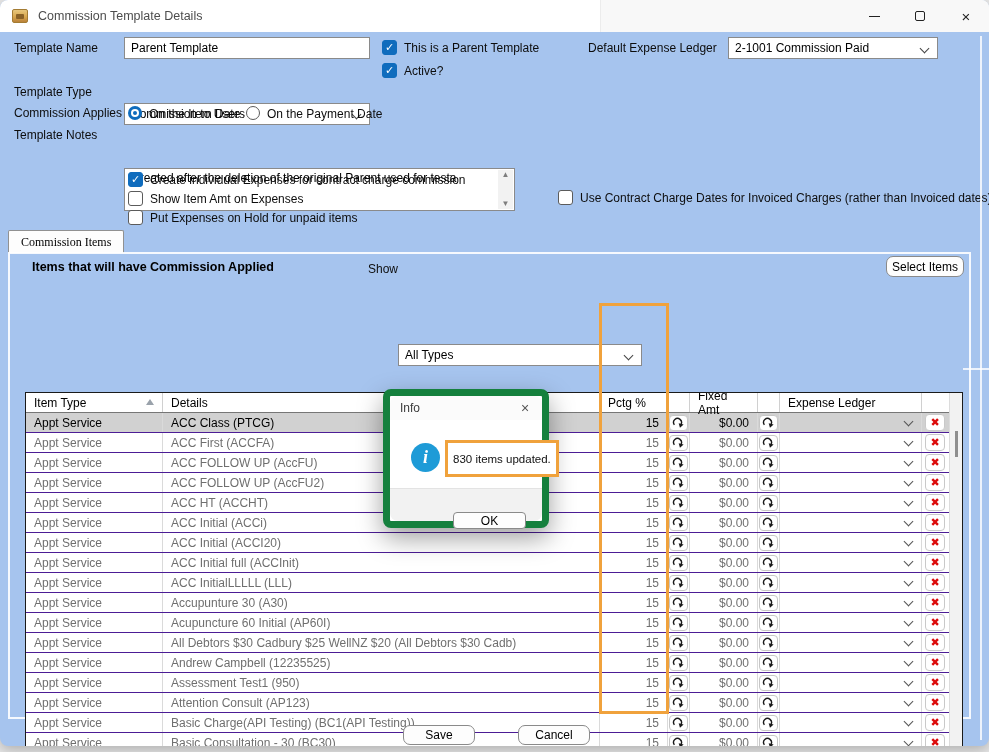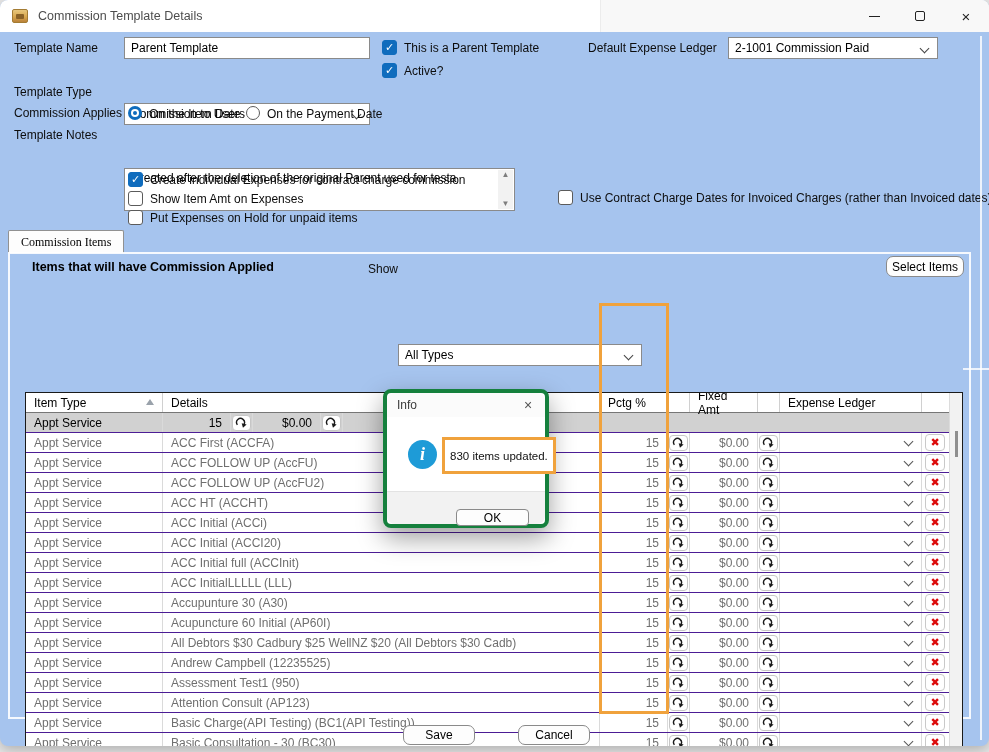--- a/index.html
+++ b/index.html
@@ -60,21 +60,21 @@
   .w-x{width:26px; padding:0 !important; justify-content:center; border-right:none !important;}
   .sort-asc { position:absolute; right:8px; top:6px; width:0; height:0; border-left:4px solid transparent; border-right:4px solid transparent; border-bottom:6px solid #9aa2ab; }
   .apply-btn { width:19px; height:16px; background:#fff; border:1px solid #c6c6c6; border-radius:4px; display:flex; align-items:center; justify-content:center; padding:0; }
   .ledger-chev { position:absolute; right:9px; top:8px; border-color:#555; }
   .del-btn { width:20px; height:17px; background:#fff; border:1px solid #c9c9c9; border-radius:4px; color:#dd0b0b; font-weight:bold; font-size:11px; font-family:"DejaVu Sans",sans-serif; display:flex; align-items:center; justify-content:center; padding:0; }
   .tscrollbar { position:absolute; right:0; top:0; bottom:0; width:13px; background:#f2f2f2; border-left:1px solid #dcdcdc; }
   .tscrollbar .thumb { position:absolute; left:5px; top:38px; width:3px; height:26px; background:#8f8f8f; }
   
   .orange-col { position:absolute; border:3px solid #f0a23c; pointer-events:none; z-index:5; }
   
-  .dialog { position:absolute; left:383px; top:389px; width:166px; height:139px; background:#fff; border:4px solid #15803d; border-radius:8px; box-shadow:0 10px 26px rgba(0,0,0,.38); z-index:10; }
+  .dialog { position:absolute; left:383px; top:389px; width:166px; height:139px; background:#fff; border:7px solid #15803d; border-radius:8px; box-shadow:0 10px 26px rgba(0,0,0,.38); z-index:10; }
   .dialog .dtitle { position:absolute; left:0; top:0; right:0; height:24px; display:flex; align-items:center; padding:0 10px; color:#3c3c3c; font-size:12px; background:#fbfbfb; border-radius:8px 8px 0 0; }
   .dialog .dclose { position:absolute; right:8px; top:3px; width:18px; height:18px; display:flex; align-items:center; justify-content:center; color:#555; font-size:14px; }
   .dialog .dfooter { position:absolute; left:0; right:0; bottom:0; height:33px; background:#f2f2f2; border-radius:0 0 8px 8px; border-top:1px solid #e3e3e3; }
   .info-icon { position:absolute; left:21px; top:47px; width:29px; height:29px; border-radius:50%; background:#1e9bd7; color:#fff; display:flex; align-items:center; justify-content:center; font-family:"Liberation Serif","DejaVu Serif",serif; font-weight:bold; font-style:italic; font-size:18px; }
   .msg-box { position:absolute; left:55px; top:44px; width:114px; height:37px; border:3px solid #f0a23c; display:flex; align-items:center; padding:0 5px; font-size:11.5px; color:#111; background:#fff; white-space:nowrap; }
   .ok-btn { position:absolute; right:16px; top:116px; width:73px; height:17px; border-radius:4px; }
   
   .right-stripe { position:absolute; background:rgba(255,255,255,.8); }
 </style>
 </head>
@@ -180,20 +180,21 @@
         </div>
       <div class="cell w-ico"></div>
       <div class="cell w-ledger">
           <span>Expense Ledger</span>
         </div>
       <div class="cell w-x"></div>
     </div>
     <div>
         <div class="trow selected">
     <div class="cell w-type">Appt Service</div>
+    <div class="cell w-det">ACC Class (PTCG)</div>
     <div class="cell w-pctg">15</div>
     <div class="cell w-ico">
       <button class="apply-btn">
         <svg width="13" height="11" viewBox="0 0 14 12">
           <path d="M2.5 8.5 A4.3 4.3 0 1 1 9.6 8.2" fill="none" stroke="#1a1a1a" stroke-width="1.5"></path>
           <path d="M7.2 6.8 L12.6 8.2 L8.6 11.6 Z" fill="#1a1a1a"></path>
         </svg>
       </button>
     </div>
     <div class="cell w-fixed">$0.00</div>

